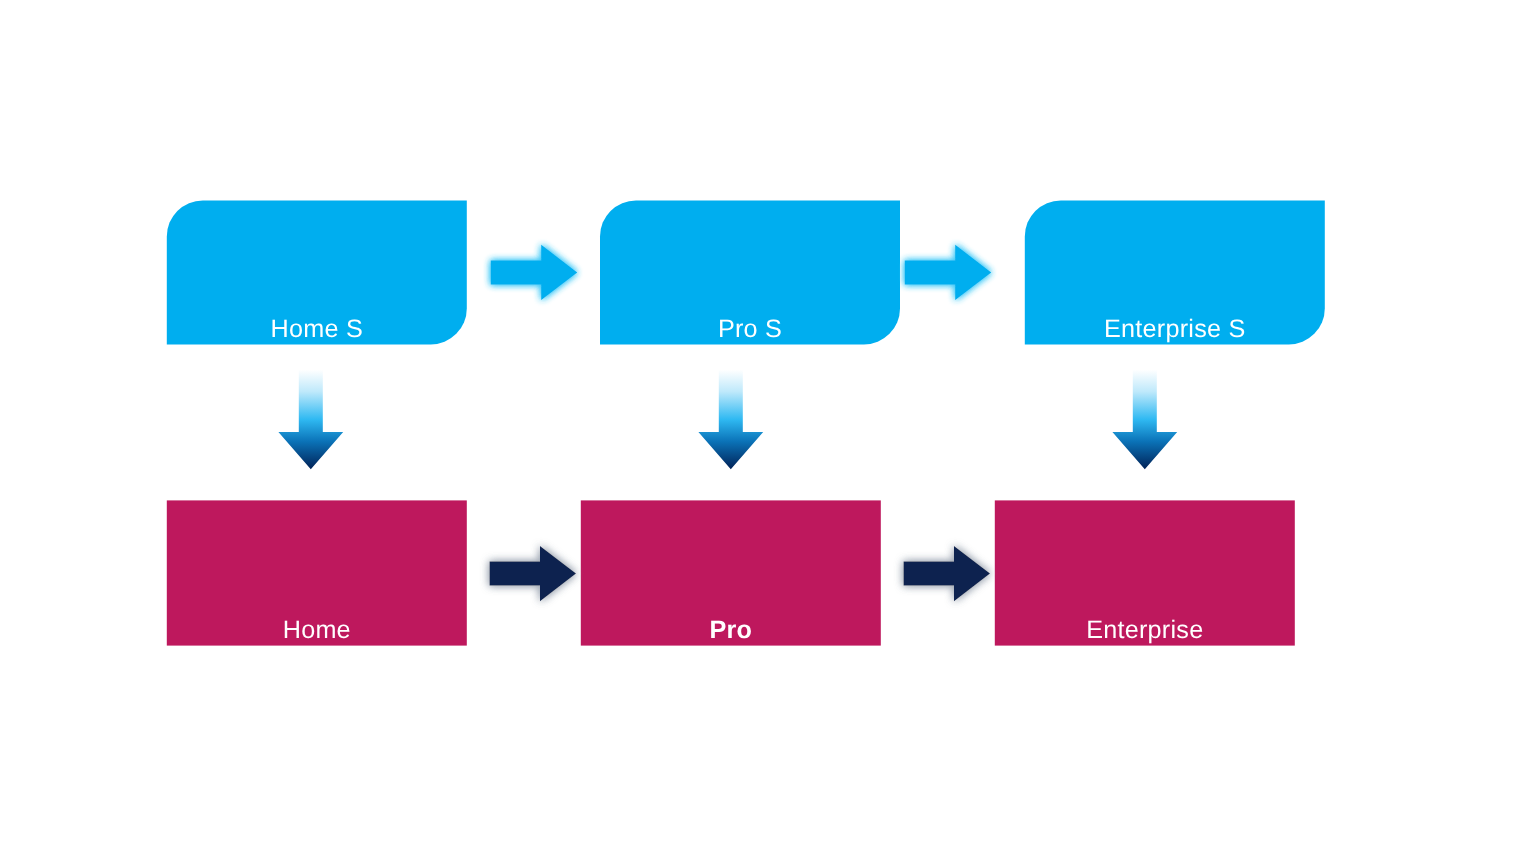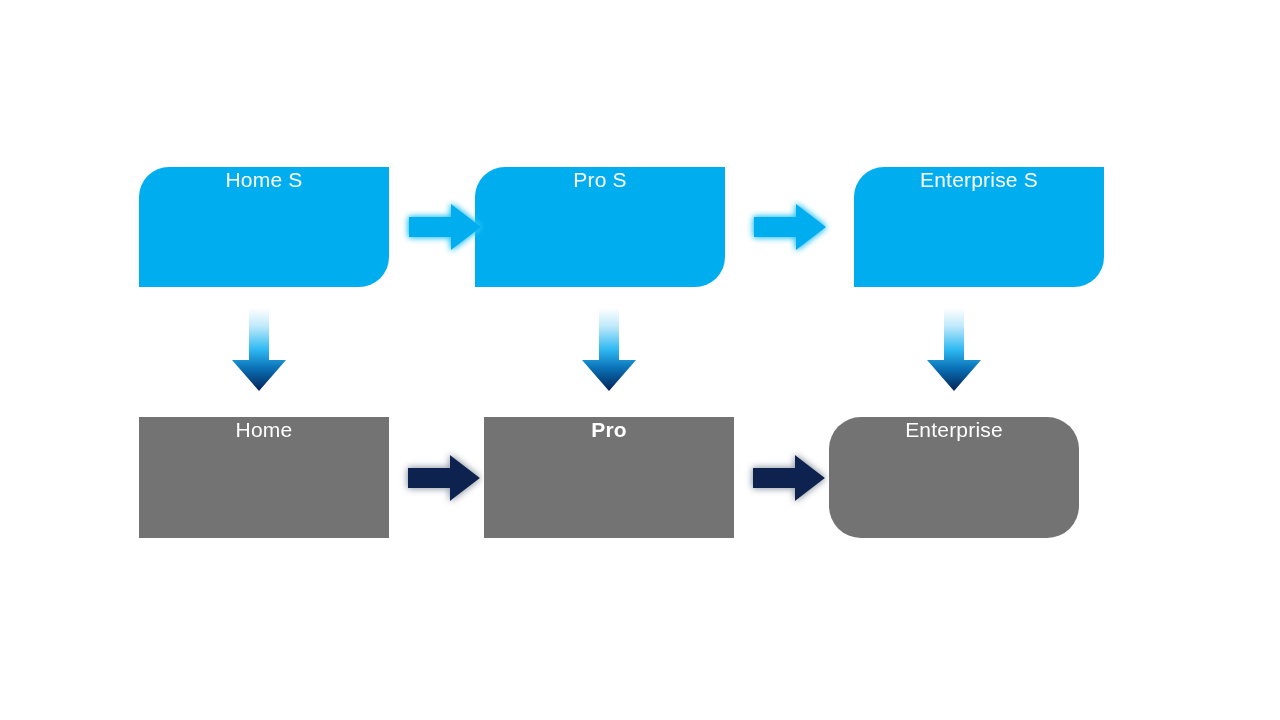--- a/index.html
+++ b/index.html
@@ -18,38 +18,38 @@
     width: 1280px;
     height: 720px;
     background: #ffffff;
   }
 
   
   .node {
     position: absolute;
     box-sizing: border-box;
     display: flex;
-    align-items: flex-start;
+    align-items: flex-end;
     justify-content: center;
     color: #ffffff;
     font-size: 21px;
     font-weight: 400;
     letter-spacing: 0.2px;
     line-height: 1.2;
     user-select: none;
   }
   .node-top {
     background: #00aeef;
     border-top-left-radius: 30px;
     border-bottom-right-radius: 30px;
     border-top-right-radius: 0;
     border-bottom-left-radius: 0;
   }
   .node-bottom {
-    background: #737373;
+    background: #be185d;
     border-radius: 0;
   }
   .node-label {
     pointer-events: none;
   }
 
   
   .h-arrow {
     position: absolute;
   }
@@ -69,21 +69,21 @@
 </style>
 </head>
 <body>
 
 <div id="canvas">
 
   <div class="node node-top" style="left:139px; top:167px; width:250px; height:120px;">
     <span class="node-label">Home S</span>
   </div>
 
-  <div class="node node-top" style="left:475px; top:167px; width:250px; height:120px;">
+  <div class="node node-top" style="left:500px; top:167px; width:250px; height:120px;">
     <span class="node-label">Pro S</span>
   </div>
 
   <div class="node node-top" style="left:829px; top:167px; width:250px; height:120px;margin-left:25px;">
     <span class="node-label">Enterprise S</span>
   </div>
 
   <div class="h-arrow" style="left:404px; top:196px; width:82px; height:62px;">
     <svg width="82" height="62" viewBox="0 0 82 62" xmlns="http://www.w3.org/2000/svg">
       <defs>
@@ -166,21 +166,21 @@
   </div>
 
   <div class="node node-bottom" style="left:139px; top:417px; width:250px; height:121px;">
     <span class="node-label">Home</span>
   </div>
 
   <div class="node node-bottom" style="left:484px; top:417px; width:250px; height:121px;font-weight:bold;">
     <span class="node-label">Pro</span>
   </div>
 
-  <div class="node node-bottom" style="left:829px; top:417px; width:250px; height:121px;border-radius:32px;">
+  <div class="node node-bottom" style="left:829px; top:417px; width:250px; height:121px;">
     <span class="node-label">Enterprise</span>
   </div>
 
   <div class="h-arrow" style="left:400px; top:447px; width:86px; height:62px;">
     <svg width="86" height="62" viewBox="0 0 86 62" xmlns="http://www.w3.org/2000/svg">
       <defs>
         <filter id="glowGrey1" x="-60%" y="-60%" width="220%" height="220%">
           <feGaussianBlur in="SourceAlpha" stdDeviation="3.6" result="b"></feGaussianBlur>
           <feFlood flood-color="#9aa3b0" flood-opacity="0.85" result="c"></feFlood>
           <feComposite in="c" in2="b" operator="in" result="g"></feComposite>

